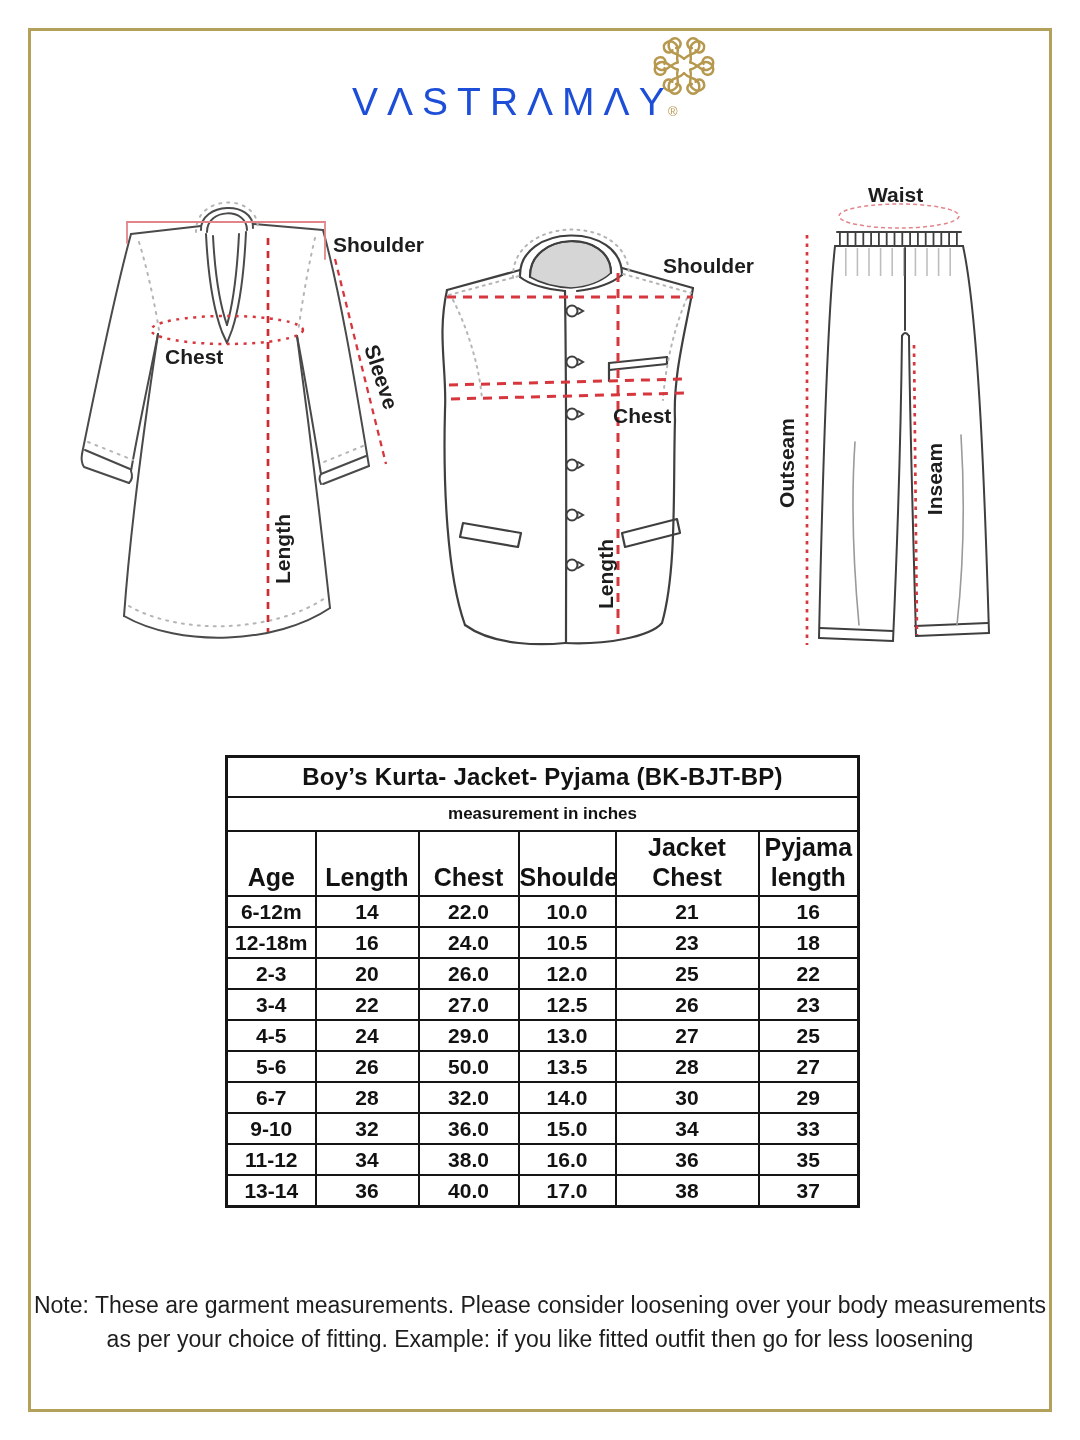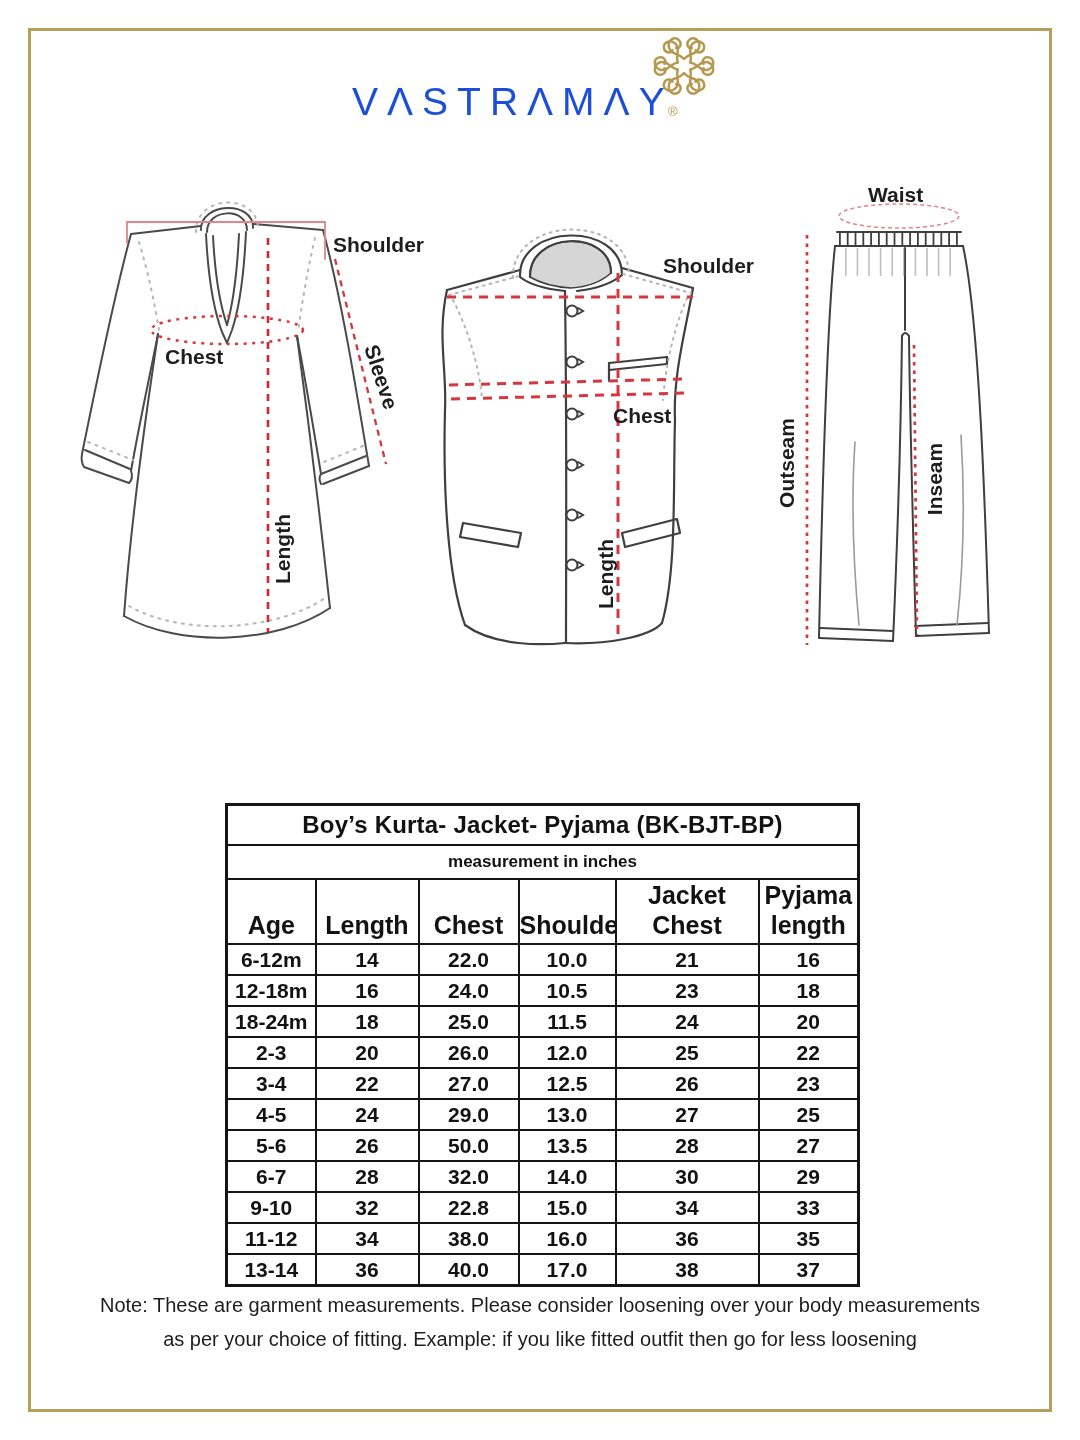--- a/index.html
+++ b/index.html
@@ -14,32 +14,32 @@
   .logo-reg{position:absolute;left:668px;top:104px;font-size:13px;color:#b6984e;}
   .mandala{position:absolute;left:648px;top:30px;}
 
   
   .panel{position:absolute;}
   .panel svg{position:absolute;left:0;top:0;}
   .dlabel{position:absolute;color:#1d1d1d;font-weight:700;font-size:21px;white-space:nowrap;}
   .rot{text-align:center;transform:rotate(-90deg);transform-origin:center;}
 
   
-  .size-table-wrap{position:absolute;left:225px;top:755px;margin-top:48px;}
+  .size-table-wrap{position:absolute;left:225px;top:755px;}
   table{border-collapse:collapse;table-layout:fixed;width:632px;color:#121212;font-weight:700;}
   table{border:3px solid #151515;}
   td,th{border:2px solid #151515;text-align:center;padding:0;overflow:hidden;}
   .t-title{font-size:24px;height:38px;letter-spacing:.2px;}
   .t-sub{font-size:17px;height:32px;}
   th{font-size:25px;height:60px;vertical-align:bottom;padding-bottom:3px;word-spacing:5px;line-height:1.2;}
   tbody td{font-size:21px;height:29px;line-height:27px;}
 
   
   .note{position:absolute;left:0;right:0;top:1288px;text-align:center;color:#1d1d1d;}
-  .note div{font-size:20px;line-height:34px;white-space:nowrap;}
+  .note div{font-size:23px;line-height:34px;white-space:nowrap;}
 </style>
 </head>
 <body>
 
 <div class="page">
   <div class="frame"></div>
 
   <div class="mandala">
     <svg width="72" height="72" viewBox="0 0 100 100">
       <defs>
@@ -230,28 +230,20 @@
           </tr>
           <tr>
             <td>12-18m</td>
             <td>16</td>
             <td>24.0</td>
             <td>10.5</td>
             <td>23</td>
             <td>18</td>
           </tr>
           <tr>
-            <td>18-24m</td>
-            <td>18</td>
-            <td>25.0</td>
-            <td>11.5</td>
-            <td>24</td>
-            <td>20</td>
-          </tr>
-          <tr>
             <td>2-3</td>
             <td>20</td>
             <td>26.0</td>
             <td>12.0</td>
             <td>25</td>
             <td>22</td>
           </tr>
           <tr>
             <td>3-4</td>
             <td>22</td>
@@ -280,21 +272,21 @@
             <td>6-7</td>
             <td>28</td>
             <td>32.0</td>
             <td>14.0</td>
             <td>30</td>
             <td>29</td>
           </tr>
           <tr>
             <td>9-10</td>
             <td>32</td>
-            <td>22.8</td>
+            <td>36.0</td>
             <td>15.0</td>
             <td>34</td>
             <td>33</td>
           </tr>
           <tr>
             <td>11-12</td>
             <td>34</td>
             <td>38.0</td>
             <td>16.0</td>
             <td>36</td>

